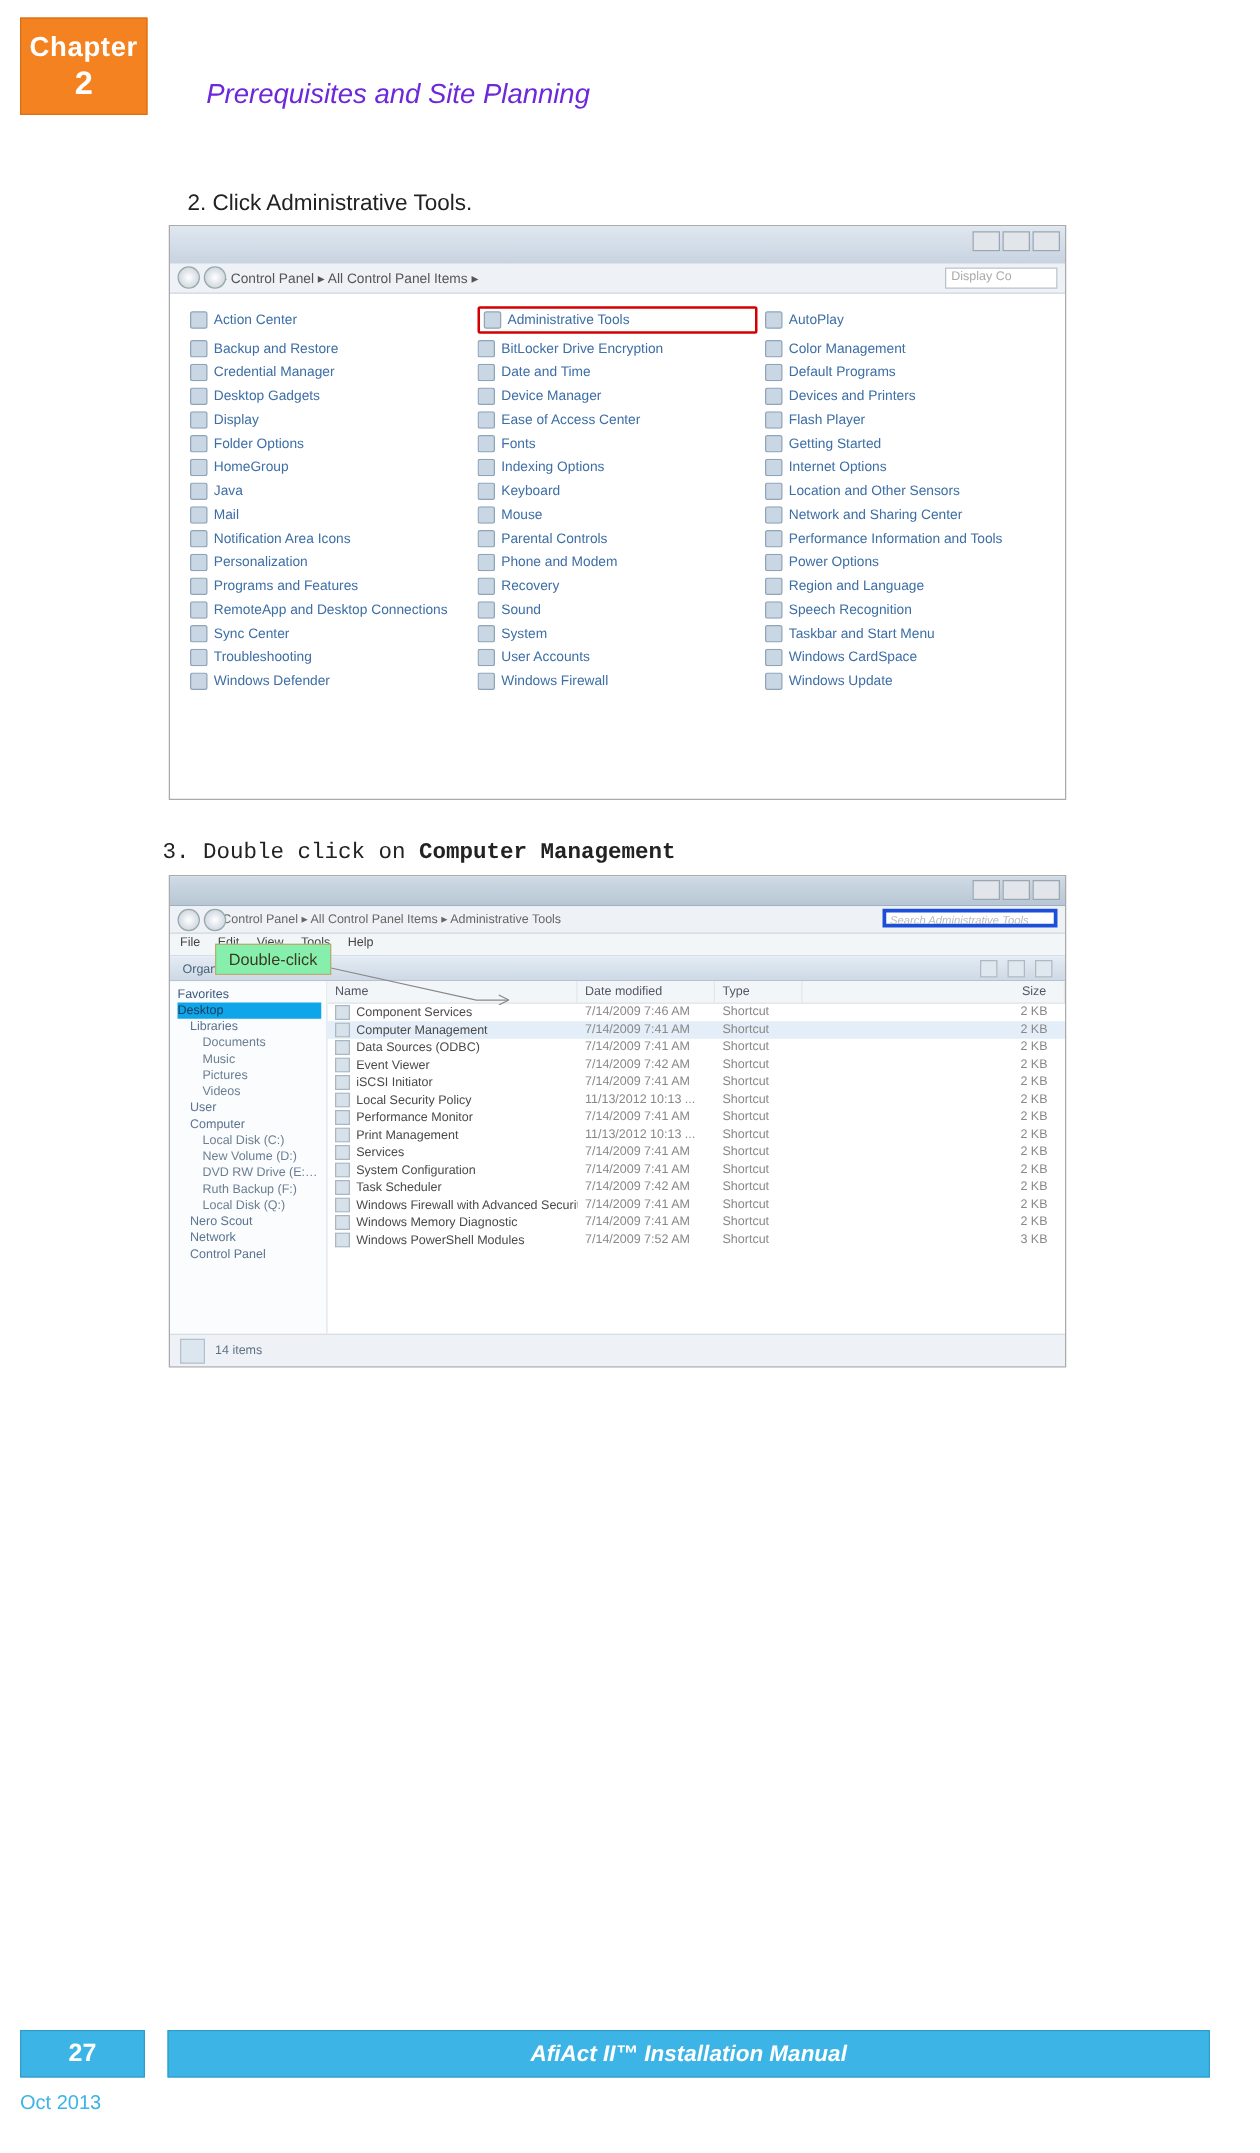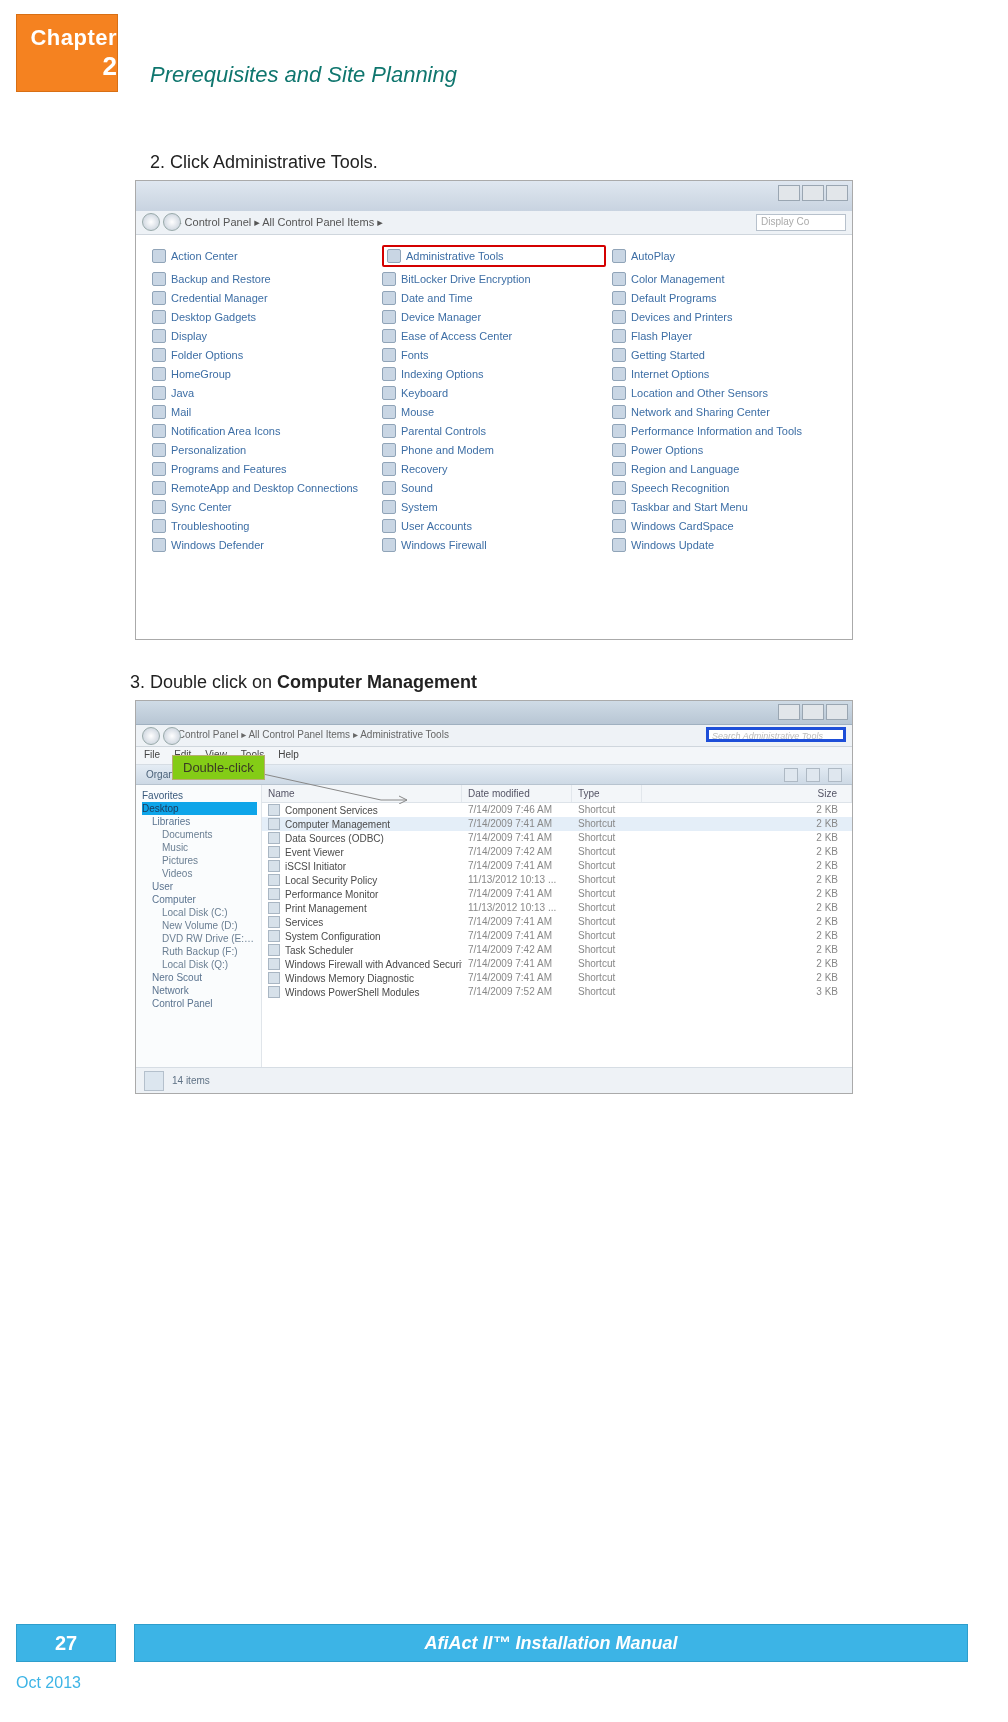--- a/index.html
+++ b/index.html
@@ -14,37 +14,37 @@
   .page-wrap { position: relative; width: 100%; height: 100%; }
 
   
   .chapter-badge {
     position: absolute;
     left: 16px; top: 14px;
     width: 102px; height: 78px;
     background: #f58220;
     border: 1px solid #d86f14;
     display: flex; flex-direction: column;
-    align-items: flex-end; justify-content: center;
+    align-items: center; justify-content: center;
     color: #fff;
   }
   .chapter-badge .lbl { font-size: 22px; font-weight: bold; letter-spacing: .5px; }
   .chapter-badge .num { font-size: 26px; font-weight: bold; }
 
   .section-title {
     position: absolute;
-    left: 150px; top: 62px;
-    color: #0f766e;
+    left: 165px; top: 62px;
+    color: #6d28d9;
     font-size: 22px;
     font-style: italic;
   }
 
   .body-text { position: absolute; left: 130px; width: 750px; font-size: 18px; color:#222; }
   .step2 { top: 152px; margin-left: 20px; }
-  .step3 { top: 672px; }
+  .step3 { top: 672px; font-family: Liberation Mono, monospace; }
   .step3 b { font-weight: bold; }
 
   
   .screenshot1 {
     position: absolute;
     left: 135px; top: 180px;
     width: 718px; height: 460px;
     border: 1px solid #aaa;
     background: #fff;
     overflow: hidden;
@@ -112,21 +112,21 @@
   .row .rs{flex:1;text-align:right;padding-right:14px;color:#888;}
   .row.sel2{background:#e4eef8;}
 
   .statusbar{position:absolute;left:0;right:0;bottom:0;height:26px;background:#eef2f6;border-top:1px solid #d6dde4;display:flex;align-items:center;gap:8px;padding:0 8px;color:#5f7285;font-size:10px;}
   .status-ic{width:20px;height:20px;background:#dce6ef;border:1px solid #b4c0cc;}
 
   
   .callout{
     position:absolute;
     left:172px; top:755px;
-    background:#84cc16;
+    background:#86efac;
     border:1px solid #b8ad72;
     padding:4px 10px;
     font-size:13px;
     color:#3b3b24;
     z-index:5;
   }
   .callout-line{
     position:absolute;
     left:261px; top:770px;
     width:148px; height:34px;

